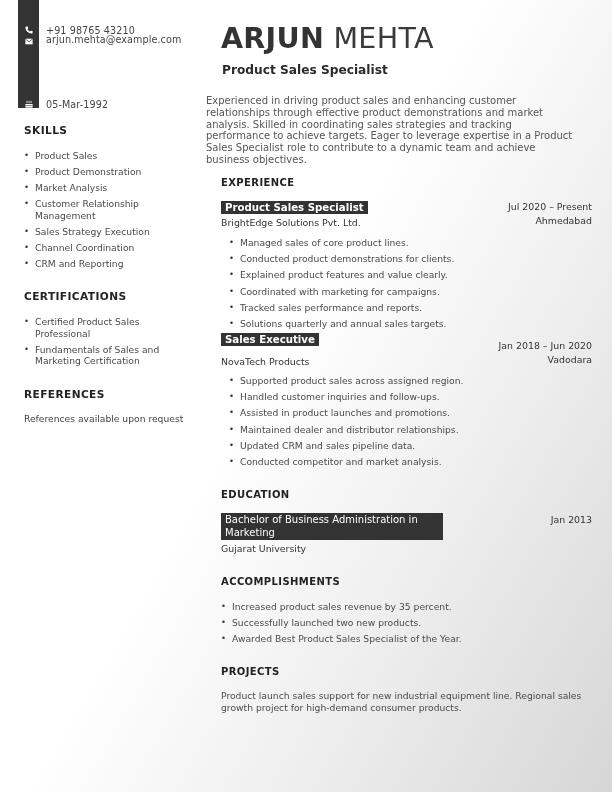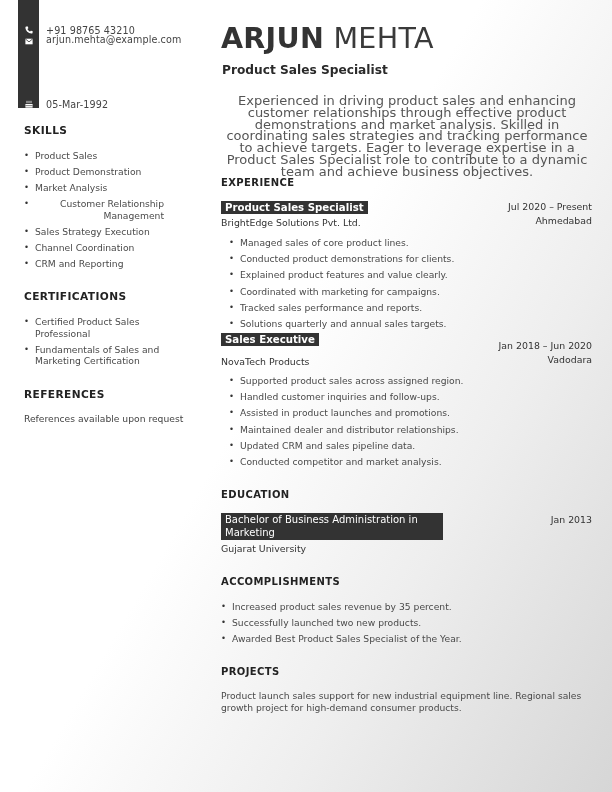--- a/index.html
+++ b/index.html
@@ -28,21 +28,21 @@
   .side-list { position: absolute; left: 24px; width: 180px; list-style: none; }
   .side-list li { position: relative; padding-left: 11px; font-size: 9.2px; color: #4a4a4a; line-height: 11.5px; margin-bottom: 4.6px; }
   .side-list li::before { content: "•"; position: absolute; left: 0; top: 0; color: #333; font-size: 8.5px; }
   .side-text { position: absolute; left: 24px; font-size: 9.2px; color: #444; }
 
   
   .name { position: absolute; left: 221px; top: 22px; font-size: 28.5px; letter-spacing: 0.3px; color: #333; white-space: nowrap; }
   .name .first { font-weight: bold; }
   .name .last { font-weight: normal; font-family: "DejaVu Sans", sans-serif; color: #3a3a3a; }
   .title { position: absolute; left: 222px; top: 63px; font-size: 12.2px; font-weight: bold; color: #2a2a2a; }
-  .summary { position: absolute; left: 221px; top: 95px; width: 372px; font-size: 13px; line-height: 11.8px; color: #555; text-align: center; }
+  .summary { position: absolute; left: 206px; top: 95px; width: 372px; font-size: 10px; line-height: 11.8px; color: #555; }
 
   .main-h { position: absolute; left: 221px; font-weight: bold; font-size: 10px; color: #222; letter-spacing: 0.4px; }
 
   .job-title {
     position: absolute; left: 221px; background: #333; color: #fff;
     font-size: 10.2px; font-weight: bold; padding: 0 4px; line-height: 13px;
   }
   .company { position: absolute; left: 221px; font-size: 9.4px; color: #333; }
   .meta-right { position: absolute; right: 20px; text-align: right; font-size: 9.4px; color: #333; line-height: 14px; }
 
@@ -91,21 +91,21 @@
         </svg>
     </span>
     <span class="txt">05-Mar-1992</span>
   </div>
 
   <div class="side-h" style="top:124px;">SKILLS</div>
   <ul class="side-list" style="top:150px;">
     <li>Product Sales</li>
     <li>Product Demonstration</li>
     <li>Market Analysis</li>
-    <li style="width:140px;text-align:right;">Customer Relationship Management</li>
+    <li style="width:140px;">Customer Relationship Management</li>
     <li>Sales Strategy Execution</li>
     <li>Channel Coordination</li>
     <li>CRM and Reporting</li>
   </ul>
 
   <div class="side-h" style="top:290px;">CERTIFICATIONS</div>
   <ul class="side-list" style="top:316px; width:160px;">
     <li>Certified Product Sales Professional</li>
     <li>Fundamentals of Sales and Marketing Certification</li>
   </ul>

